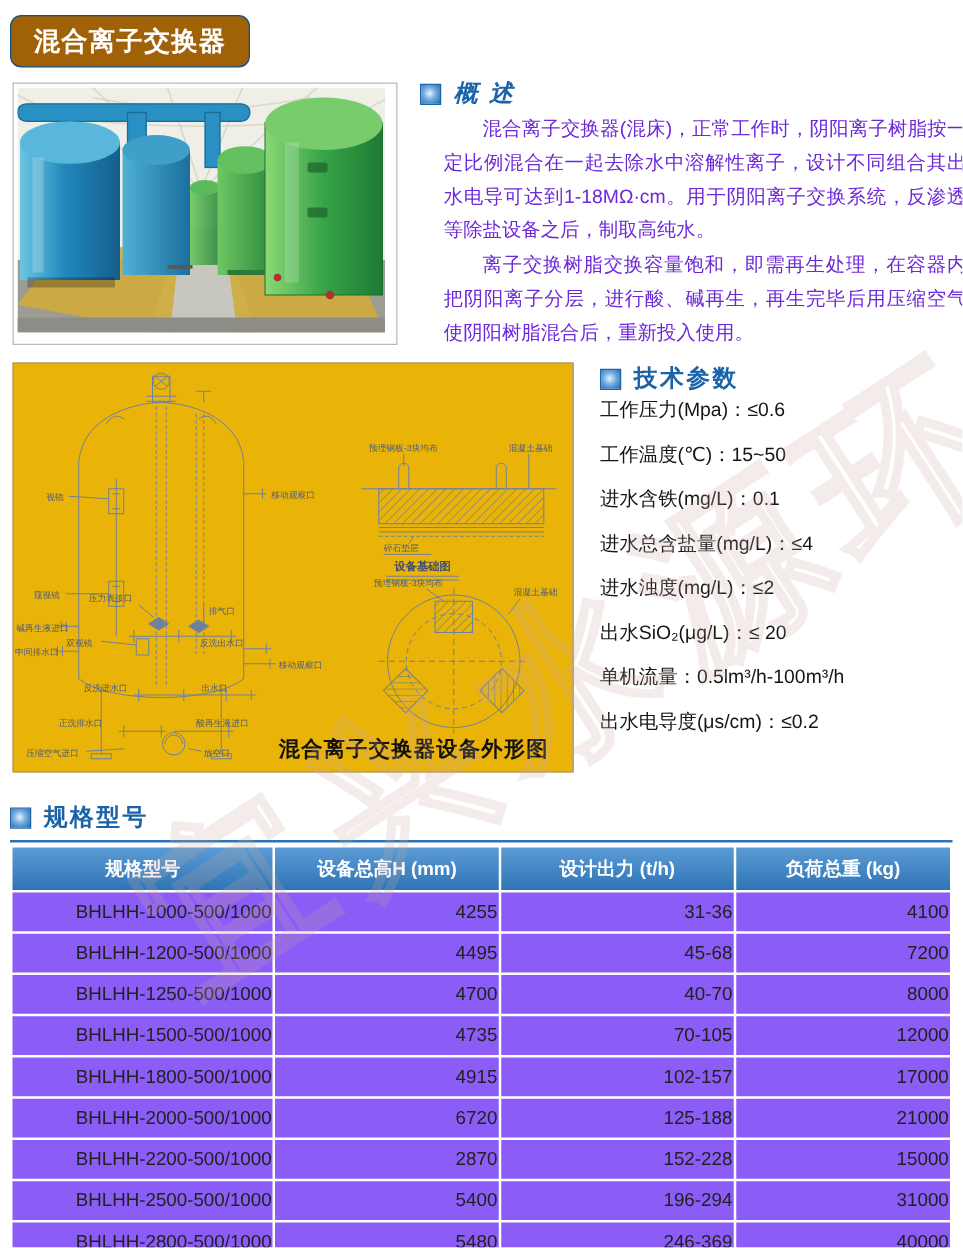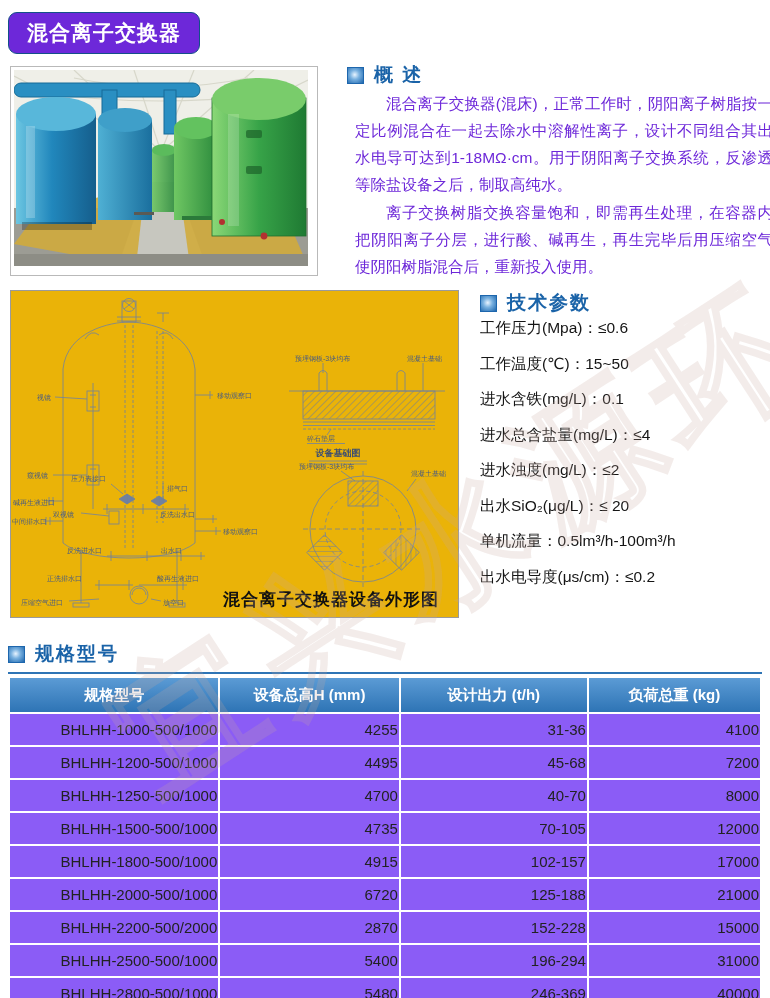--- a/index.html
+++ b/index.html
@@ -3,21 +3,21 @@
 <meta charset="utf-8">
 <style>
   html,body{margin:0;padding:0;background:#fff;}
   .page{
     position:relative;width:770px;height:998px;background:#ffffff;
     font-family:"Liberation Sans","DejaVu Sans",sans-serif;overflow:hidden;
   }
   
   .title-badge{
     position:absolute;left:8px;top:12px;
-    background:#6d28d9;color:#fff;font-size:21px;font-weight:bold;
+    background:#a16207;color:#fff;font-size:21px;font-weight:bold;
     padding:6px 18px;border-radius:9px;letter-spacing:1px;
     border:1px solid #135089;
   }
   
   .photo-frame{
     position:absolute;left:10px;top:66px;width:300px;height:202px;
     background:#fff;border:1px solid #b9b9b9;padding:3px;
   }
   .photo-frame svg{display:block;}
   
@@ -144,21 +144,21 @@
         <rect x="232" y="96" width="16" height="8" rx="2" fill="#1c6329" opacity="0.7"></rect>
       </g>
 
       <circle cx="208" cy="152" r="3" fill="#b23030"></circle>
       <circle cx="250" cy="166" r="3.4" fill="#b23030"></circle>
       <rect x="168" y="146" width="30" height="4" fill="#2b7a3a"></rect>
       <rect x="120" y="142" width="20" height="3" fill="#5a5a54"></rect>
     </svg>
   </div>
 
-  <div class="sec-head" style="left:347px;top:62px;">
+  <div class="sec-head" style="left:336px;top:62px;font-style:italic;">
     <span class="sec-icon"></span>
     <span class="sec-title">概 述</span>
   </div>
   <div class="overview-text">
     <p>混合离子交换器(混床)，正常工作时，阴阳离子树脂按一定比例混合在一起去除水中溶解性离子，设计不同组合其出水电导可达到1-18MΩ·cm。用于阴阳离子交换系统，反渗透等除盐设备之后，制取高纯水。</p>
     <p>离子交换树脂交换容量饱和，即需再生处理，在容器内把阴阳离子分层，进行酸、碱再生，再生完毕后用压缩空气使阴阳树脂混合后，重新投入使用。</p>
   </div>
 
   <div class="diagram-box">
     <svg width="447" height="325" viewBox="0 0 447 325">
@@ -360,21 +360,21 @@
           <td>102-157</td>
           <td>17000</td>
         </tr>
         <tr>
           <td>BHLHH-2000-500/1000</td>
           <td>6720</td>
           <td>125-188</td>
           <td>21000</td>
         </tr>
         <tr>
-          <td>BHLHH-2200-500/2000</td>
+          <td>BHLHH-2200-500/1000</td>
           <td>2870</td>
           <td>152-228</td>
           <td>15000</td>
         </tr>
         <tr>
           <td>BHLHH-2500-500/1000</td>
           <td>5400</td>
           <td>196-294</td>
           <td>31000</td>
         </tr>

